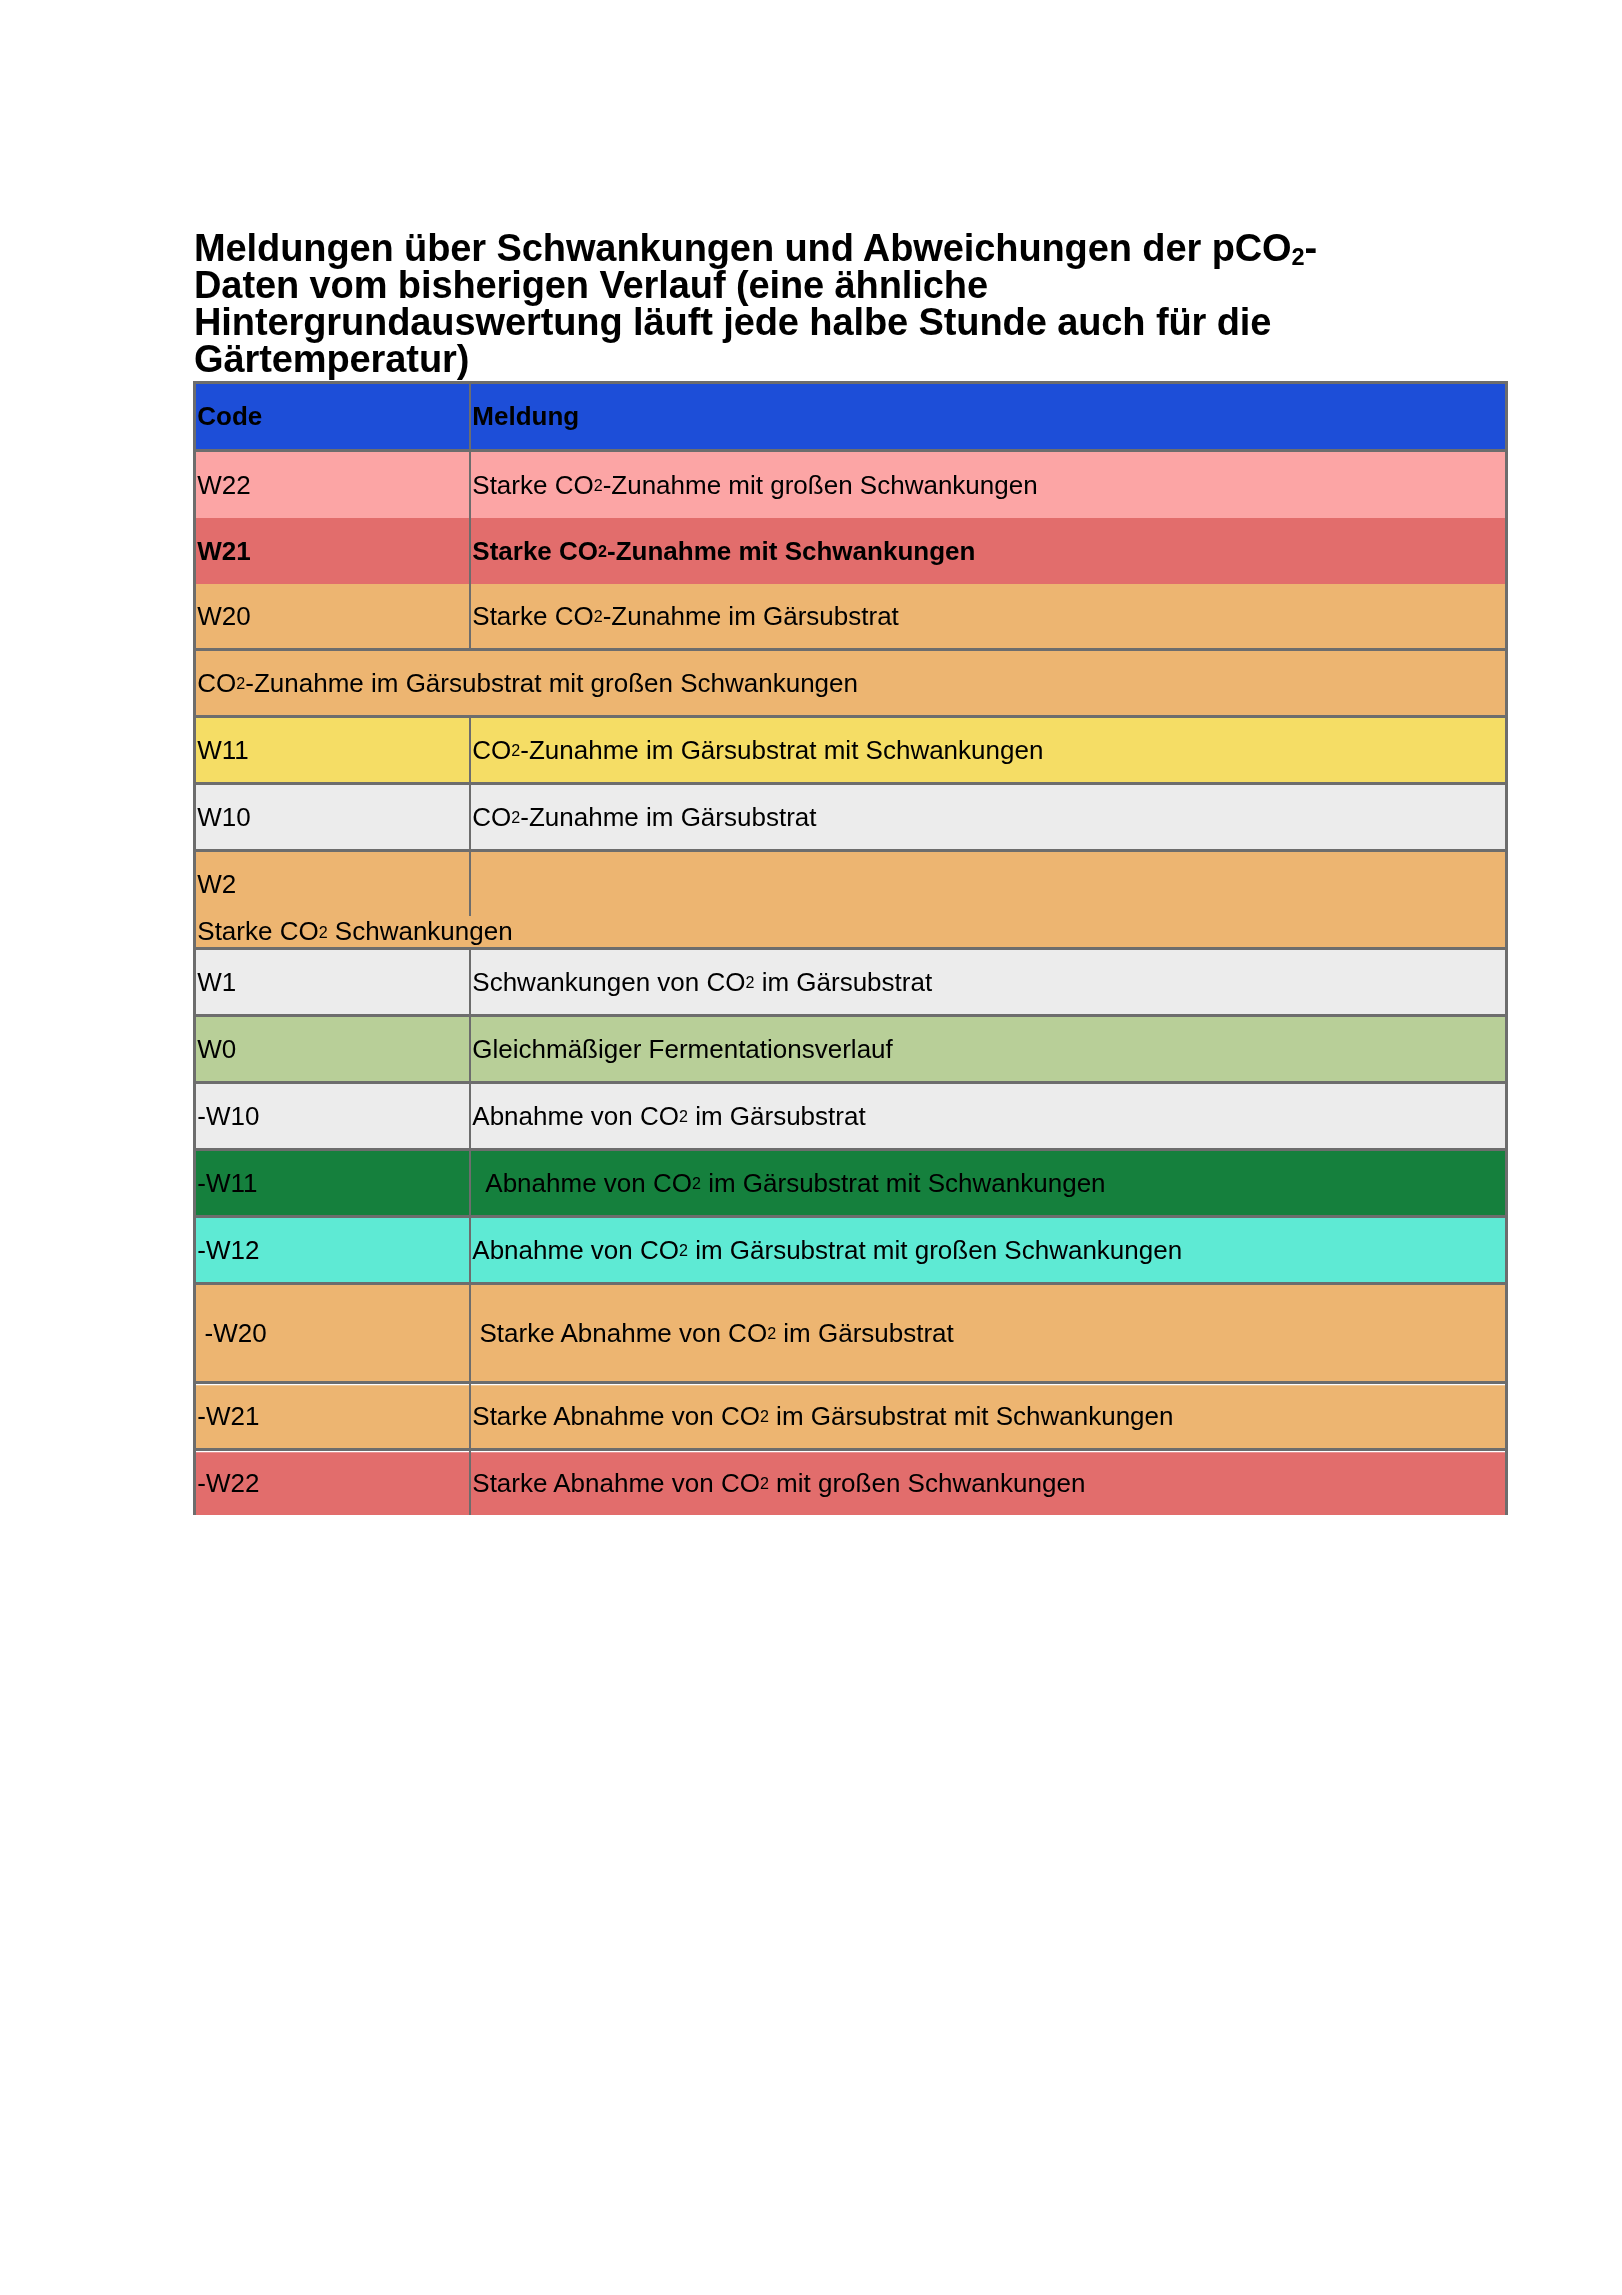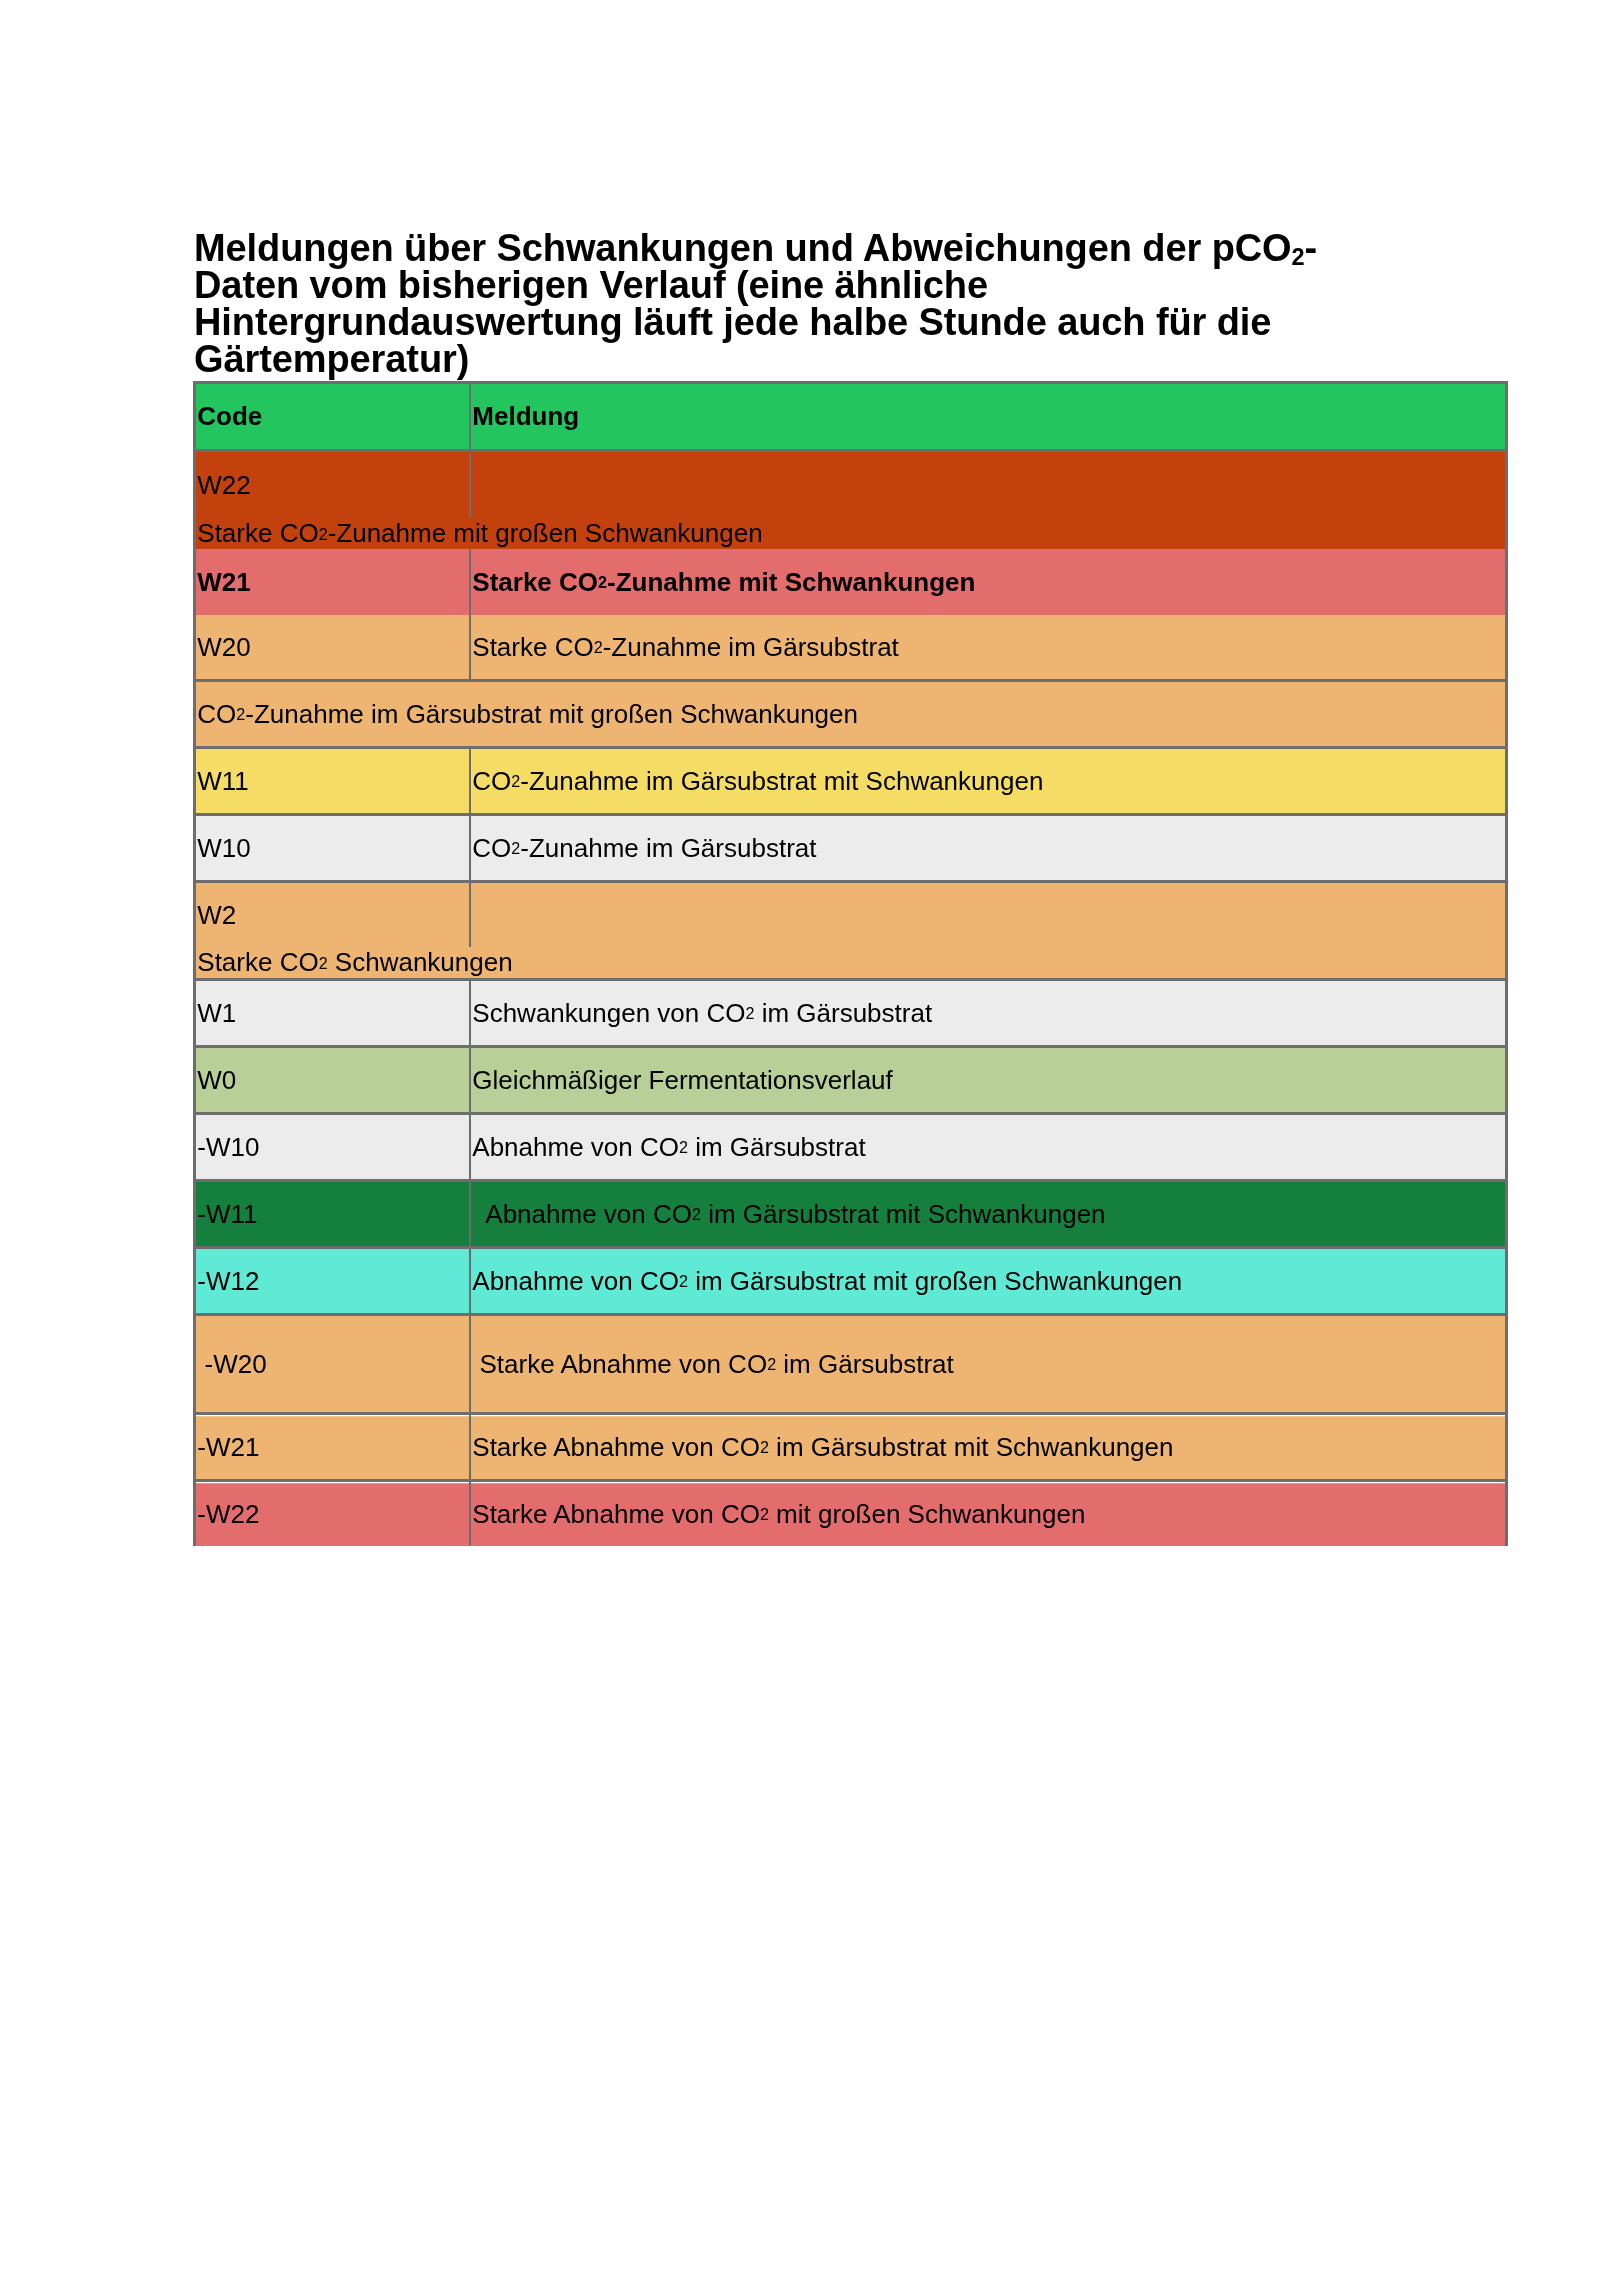--- a/index.html
+++ b/index.html
@@ -78,26 +78,26 @@
     .row.tall .cell { height: 96px; }
     .row.merged-top .cell { height: 66px; padding-top: 0; }
     .row.merged-bottom .cell { height: 66px; font-weight: bold; }
   </style>
 </head>
 <body>
 
 <h1 class="page-title"><span>Meldungen über Schwankungen und Abweichungen der pCO</span><sub>2</sub><span>-Daten vom bisherigen Verlauf (eine ähnliche Hintergrundauswertung läuft jede halbe Stunde auch für die Gärtemperatur)</span></h1>
 
 <div class="msg-table">
-  <div class="row header" style="background:#22c55e;">
+  <div class="row header" style="background:#1d4ed8;">
     <div class="cell code">Code</div>
     <div class="cell msg">Meldung</div>
   </div>
   <div id="table-body">
-      <div class="row bordered-top merged-top" style="background: #c2410c; flex-direction: column;">
+      <div class="row bordered-top merged-top" style="background: #fca5a5;">
         <div class="cell code">W22</div>
         <div class="cell msg"><span>Starke CO</span><sub>2</sub><span>-Zunahme mit großen Schwankungen</span></div>
       </div>
       <div class="row merged-bottom" style="background: rgb(226, 109, 108);">
         <div class="cell code">W21</div>
         <div class="cell msg"><span>Starke CO</span><sub>2</sub><span>-Zunahme mit Schwankungen</span></div>
       </div>
       <div class="row " style="background: rgb(237, 181, 113);">
         <div class="cell code">W20</div>
         <div class="cell msg"><span>Starke CO</span><sub>2</sub><span>-Zunahme im Gärsubstrat</span></div>

